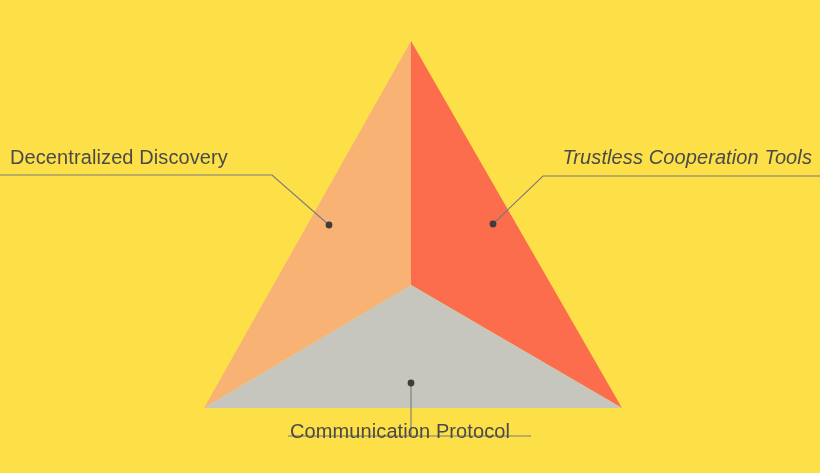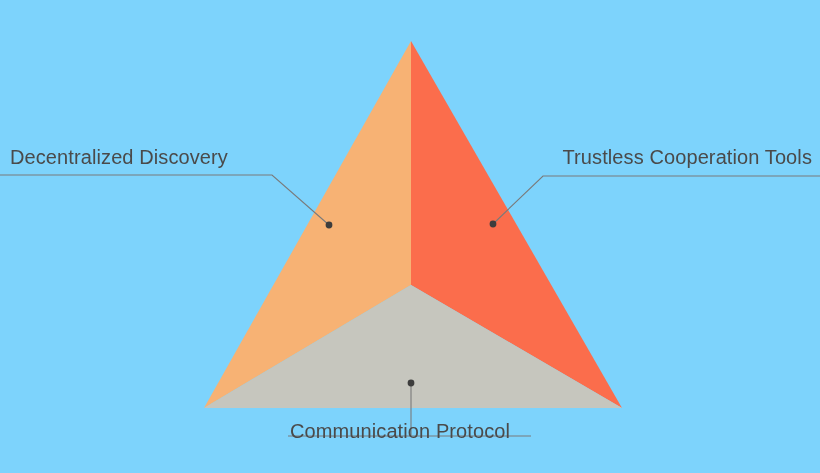--- a/index.html
+++ b/index.html
@@ -39,31 +39,32 @@
   }
   #label-left {
     left: 10px;
     top: 147px;
     text-align: left;
   }
   #label-right {
     right: 8px;
     top: 147px;
     text-align: center;
+    font-style: italic;
   }
   #label-bottom {
     left: 290px;
     top: 421px;
     text-align: center;
   }
 </style>
 </head>
 <body style="background: rgb(247, 247, 247);">
 
-<div id="stage" style="background: #7dd3fc;">
+<div id="stage" style="background: #fde047;">
 
   <svg id="diagram-svg" viewBox="0 0 820 473" xmlns="http://www.w3.org/2000/svg">
 
     <g>
       <polygon points="411,41 411,285 204,408" fill="#f7b274"></polygon>
       <polygon points="411,41 622,408 411,285" fill="#fb6d4c"></polygon>
       <polygon points="411,285 622,408 204,408" fill="#c6c6be"></polygon>
     </g>
 
     <g>

